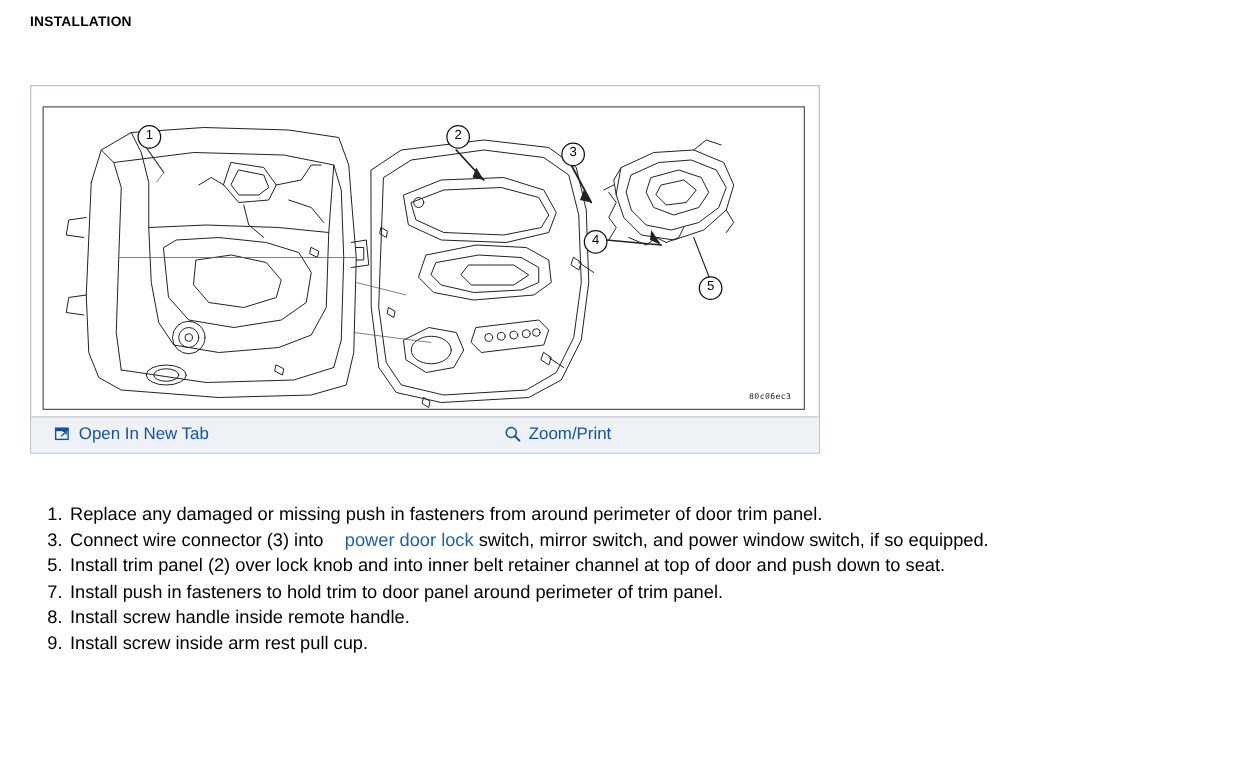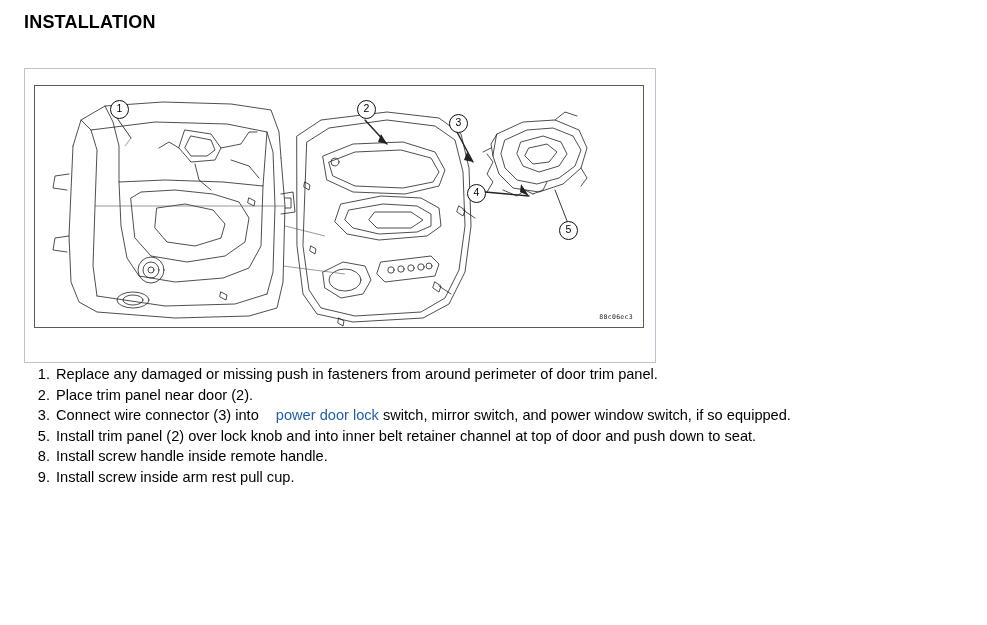--- a/index.html
+++ b/index.html
@@ -19,21 +19,21 @@
   .page {
     position: relative;
     width: 987px;
     height: 625px;
   }
 
   .section-title {
     position: absolute;
     left: 24px;
     top: 12px;
-    font-size: 18px;
+    font-size: 11px;
     font-weight: bold;
     letter-spacing: 0.2px;
     color: #000;
   }
 
   
   .figure-panel {
     position: absolute;
     left: 24px;
     top: 68px;
@@ -99,21 +99,21 @@
     height: 14px;
     position: relative;
     flex: 0 0 auto;
   }
   .tool-icon svg { display: block; }
 
   
   .steps {
     position: absolute;
     left: 30px;
-    top: 364px;
+    top: 402px;
     width: 940px;
     list-style: none;
     margin: 0;
     padding: 0;
   }
   .steps li {
     font-size: 14.6px;
     line-height: 20.6px;
     color: #000;
     white-space: nowrap;
@@ -256,36 +256,57 @@
 
       <div class="callout" style="left:75px; top:14px;">1</div>
       <div class="callout" style="left:322px; top:14px;">2</div>
       <div class="callout" style="left:414px; top:28px;">3</div>
       <div class="callout" style="left:432px; top:98px;">4</div>
       <div class="callout" style="left:524px; top:135px;">5</div>
 
       <div class="figure-caption-id">80c06ec3</div>
     </div>
 
+    <div class="figure-toolbar">
+      <a class="tool-link tool-open">
+        <span class="tool-icon">
+          <svg width="14" height="14" viewBox="0 0 14 14">
+            <rect x="1.5" y="2.5" width="10" height="9" fill="none" stroke="#14519c" stroke-width="1.1"></rect>
+            <rect x="1.5" y="2.5" width="10" height="2.4" fill="#14519c"></rect>
+            <path d="M6 9 L10 5 M7.2 5 L10 5 L10 7.8" fill="none" stroke="#14519c" stroke-width="1"></path>
+          </svg>
+        </span>
+        <span>Open In New Tab</span>
+      </a>
+      <a class="tool-link tool-zoom">
+        <span class="tool-icon">
+          <svg width="14" height="14" viewBox="0 0 14 14">
+            <circle cx="6" cy="6" r="4" fill="none" stroke="#14519c" stroke-width="1.2"></circle>
+            <path d="M9 9 L12.5 12.5" stroke="#14519c" stroke-width="1.6" stroke-linecap="round"></path>
+          </svg>
+        </span>
+        <span>Zoom/Print</span>
+      </a>
+    </div>
   </div>
 
   <ol class="steps">
     <li>
       <span class="step-num">1.</span><span>Replace any damaged or missing push in fasteners from around perimeter of door trim panel.</span>
     </li>
     <li>
-      <span class="step-num">2.</span><span>Place trim panel near door (2).</span>
-    </li>
-    <li>
       <span class="step-num">3.</span><span>Connect wire connector (3) into </span><span class="hl-link">power door lock</span><span> switch, mirror switch, and power window switch, if so equipped.</span>
     </li>
     <li>
       <span class="step-num">5.</span><span>Install trim panel (2) over lock knob and into inner belt retainer channel at top of door and push down to seat.</span>
     </li>
     <li>
+      <span class="step-num">7.</span><span>Install push in fasteners to hold trim to door panel around perimeter of trim panel.</span>
+    </li>
+    <li>
       <span class="step-num">8.</span><span>Install screw handle inside remote handle.</span>
     </li>
     <li>
       <span class="step-num">9.</span><span>Install screw inside arm rest pull cup.</span>
     </li>
   </ol>
 
 </div>
 
 </body></html>

